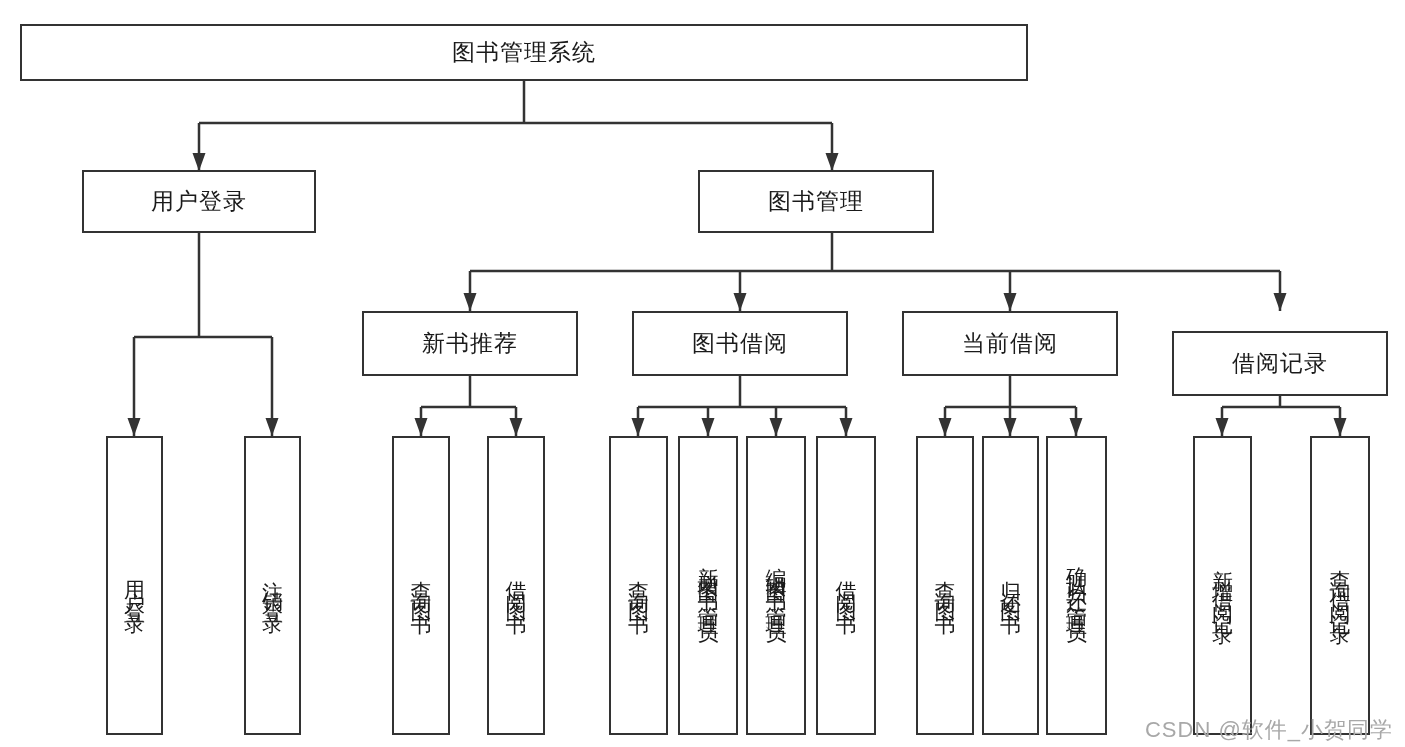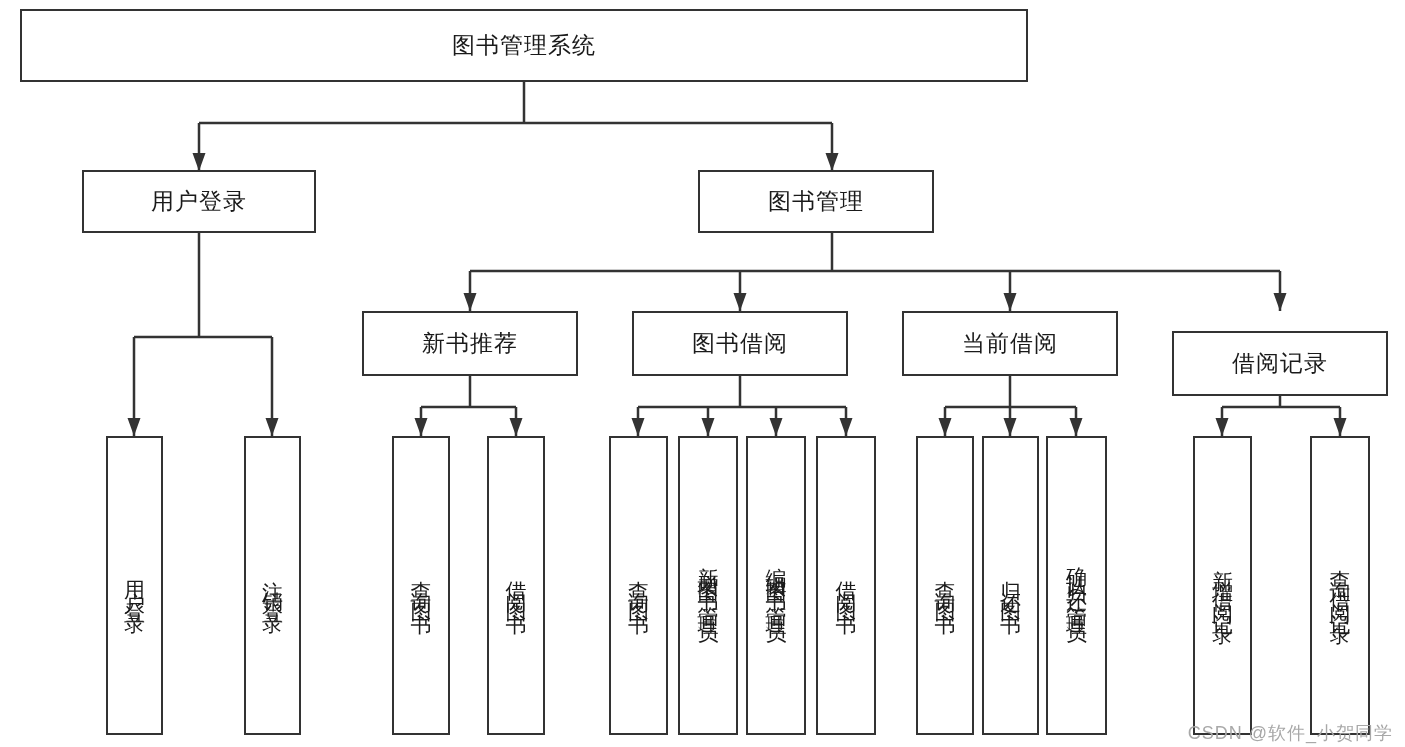--- a/index.html
+++ b/index.html
@@ -32,39 +32,39 @@
     display: flex;
     align-items: center;
     justify-content: center;
     z-index: 2;
   }
   .hnode {
     font-size: 23px;
     letter-spacing: 1px;
   }
   .root {
-    left: 20px; top: 9px; width: 1008px; height: 73px;
+    left: 20px; top: 24px; width: 1008px; height: 57px;
     border-width: 2px;
   }
   .lvl2 { top: 170px; height: 63px; }
   .lvl3 { top: 311px; height: 65px; }
   .leaf {
     top: 436px;
     height: 299px;
     writing-mode: vertical-rl;
     text-orientation: mixed;
     font-size: 21px;
     letter-spacing: 11px;
   }
   .leaf.long { letter-spacing: 8px; }
   .watermark {
     position: absolute;
     right: 12px;
     bottom: 2px;
-    font-size: 18px;
+    font-size: 22px;
     color: #a8a8a8;
     letter-spacing: 1px;
     z-index: 3;
     white-space: nowrap;
   }
 </style>
 </head>
 <body>
 
 <div class="stage">

